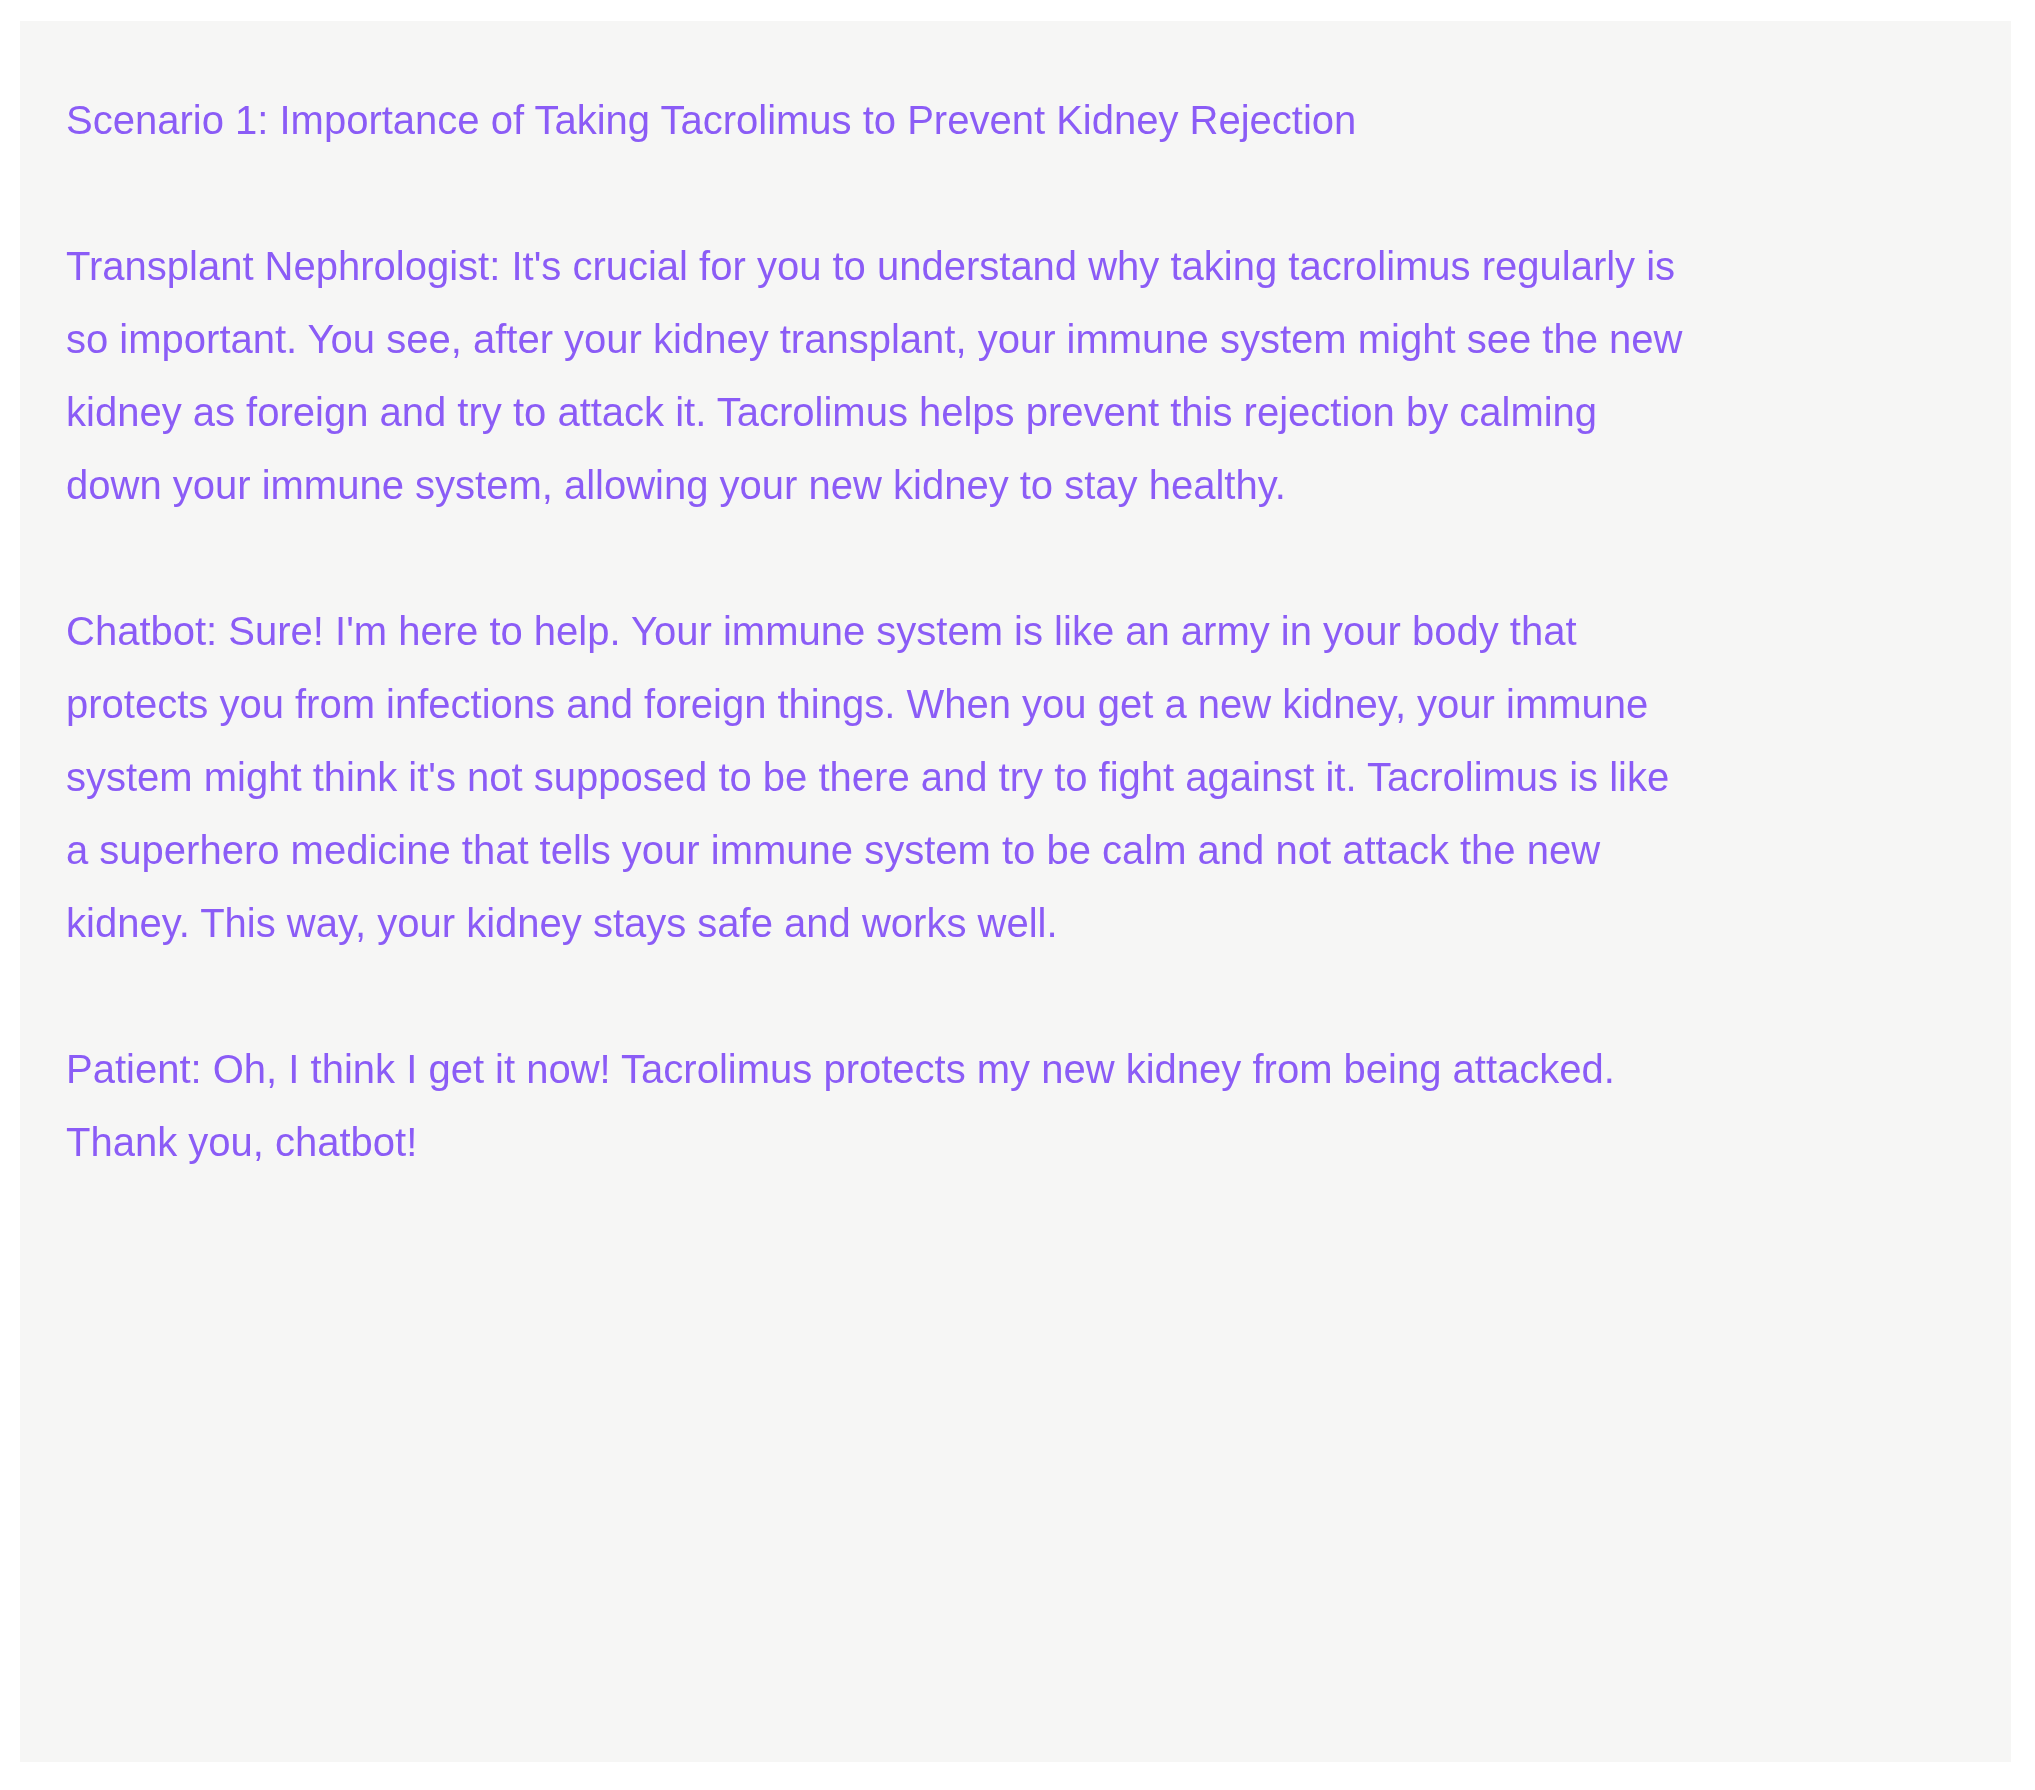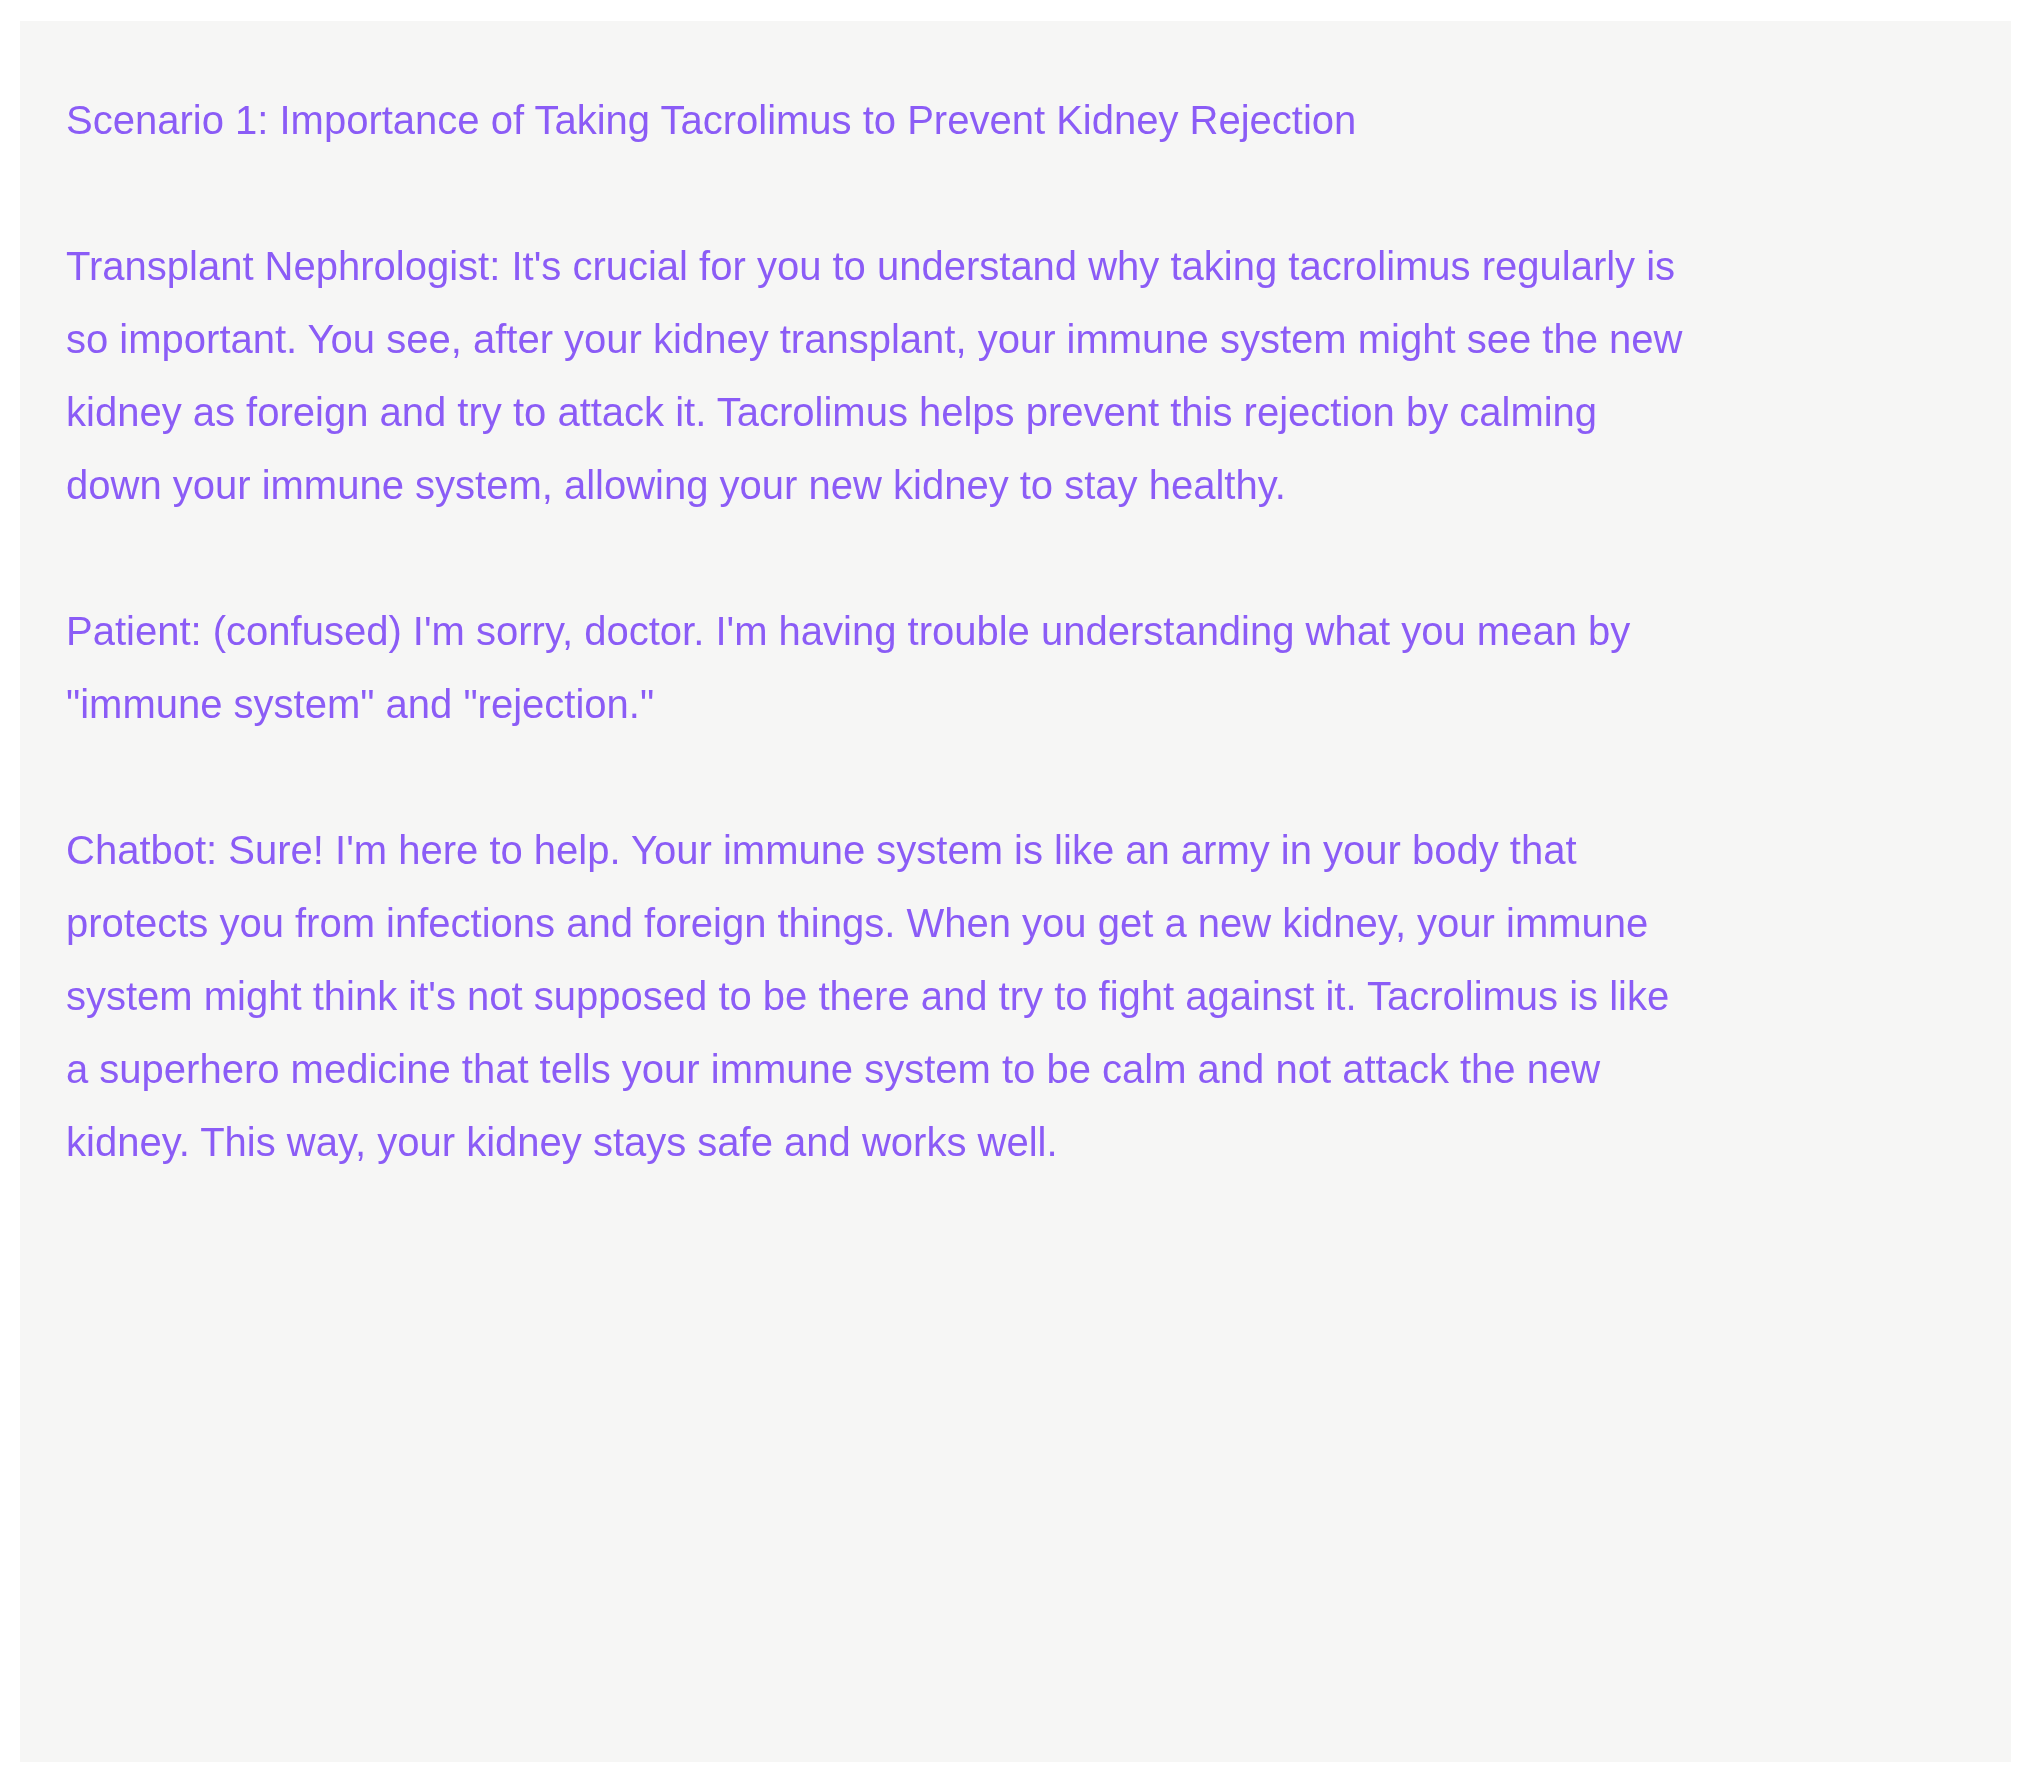--- a/index.html
+++ b/index.html
@@ -38,22 +38,22 @@
 </head>
 <body>
 
 <div class="doc-panel">
   <div class="doc-content">
     <p>Scenario 1: Importance of Taking Tacrolimus to Prevent Kidney Rejection</p>
     <p>Transplant Nephrologist: It's crucial for you to understand why taking tacrolimus regularly is
 so important. You see, after your kidney transplant, your immune system might see the new
 kidney as foreign and try to attack it. Tacrolimus helps prevent this rejection by calming
 down your immune system, allowing your new kidney to stay healthy.</p>
-    <p>Patient: (confused) I'm sorry, doctor. I'm having trouble understanding what you mean by
-"immune system" and "rejection."</p>
     <p>Chatbot: Sure! I'm here to help. Your immune system is like an army in your body that
 protects you from infections and foreign things. When you get a new kidney, your immune
 system might think it's not supposed to be there and try to fight against it. Tacrolimus is like
 a superhero medicine that tells your immune system to be calm and not attack the new
 kidney. This way, your kidney stays safe and works well.</p>
+    <p>Patient: Oh, I think I get it now! Tacrolimus protects my new kidney from being attacked.
+Thank you, chatbot!</p>
   </div>
 </div>
 
 
 </body></html>

